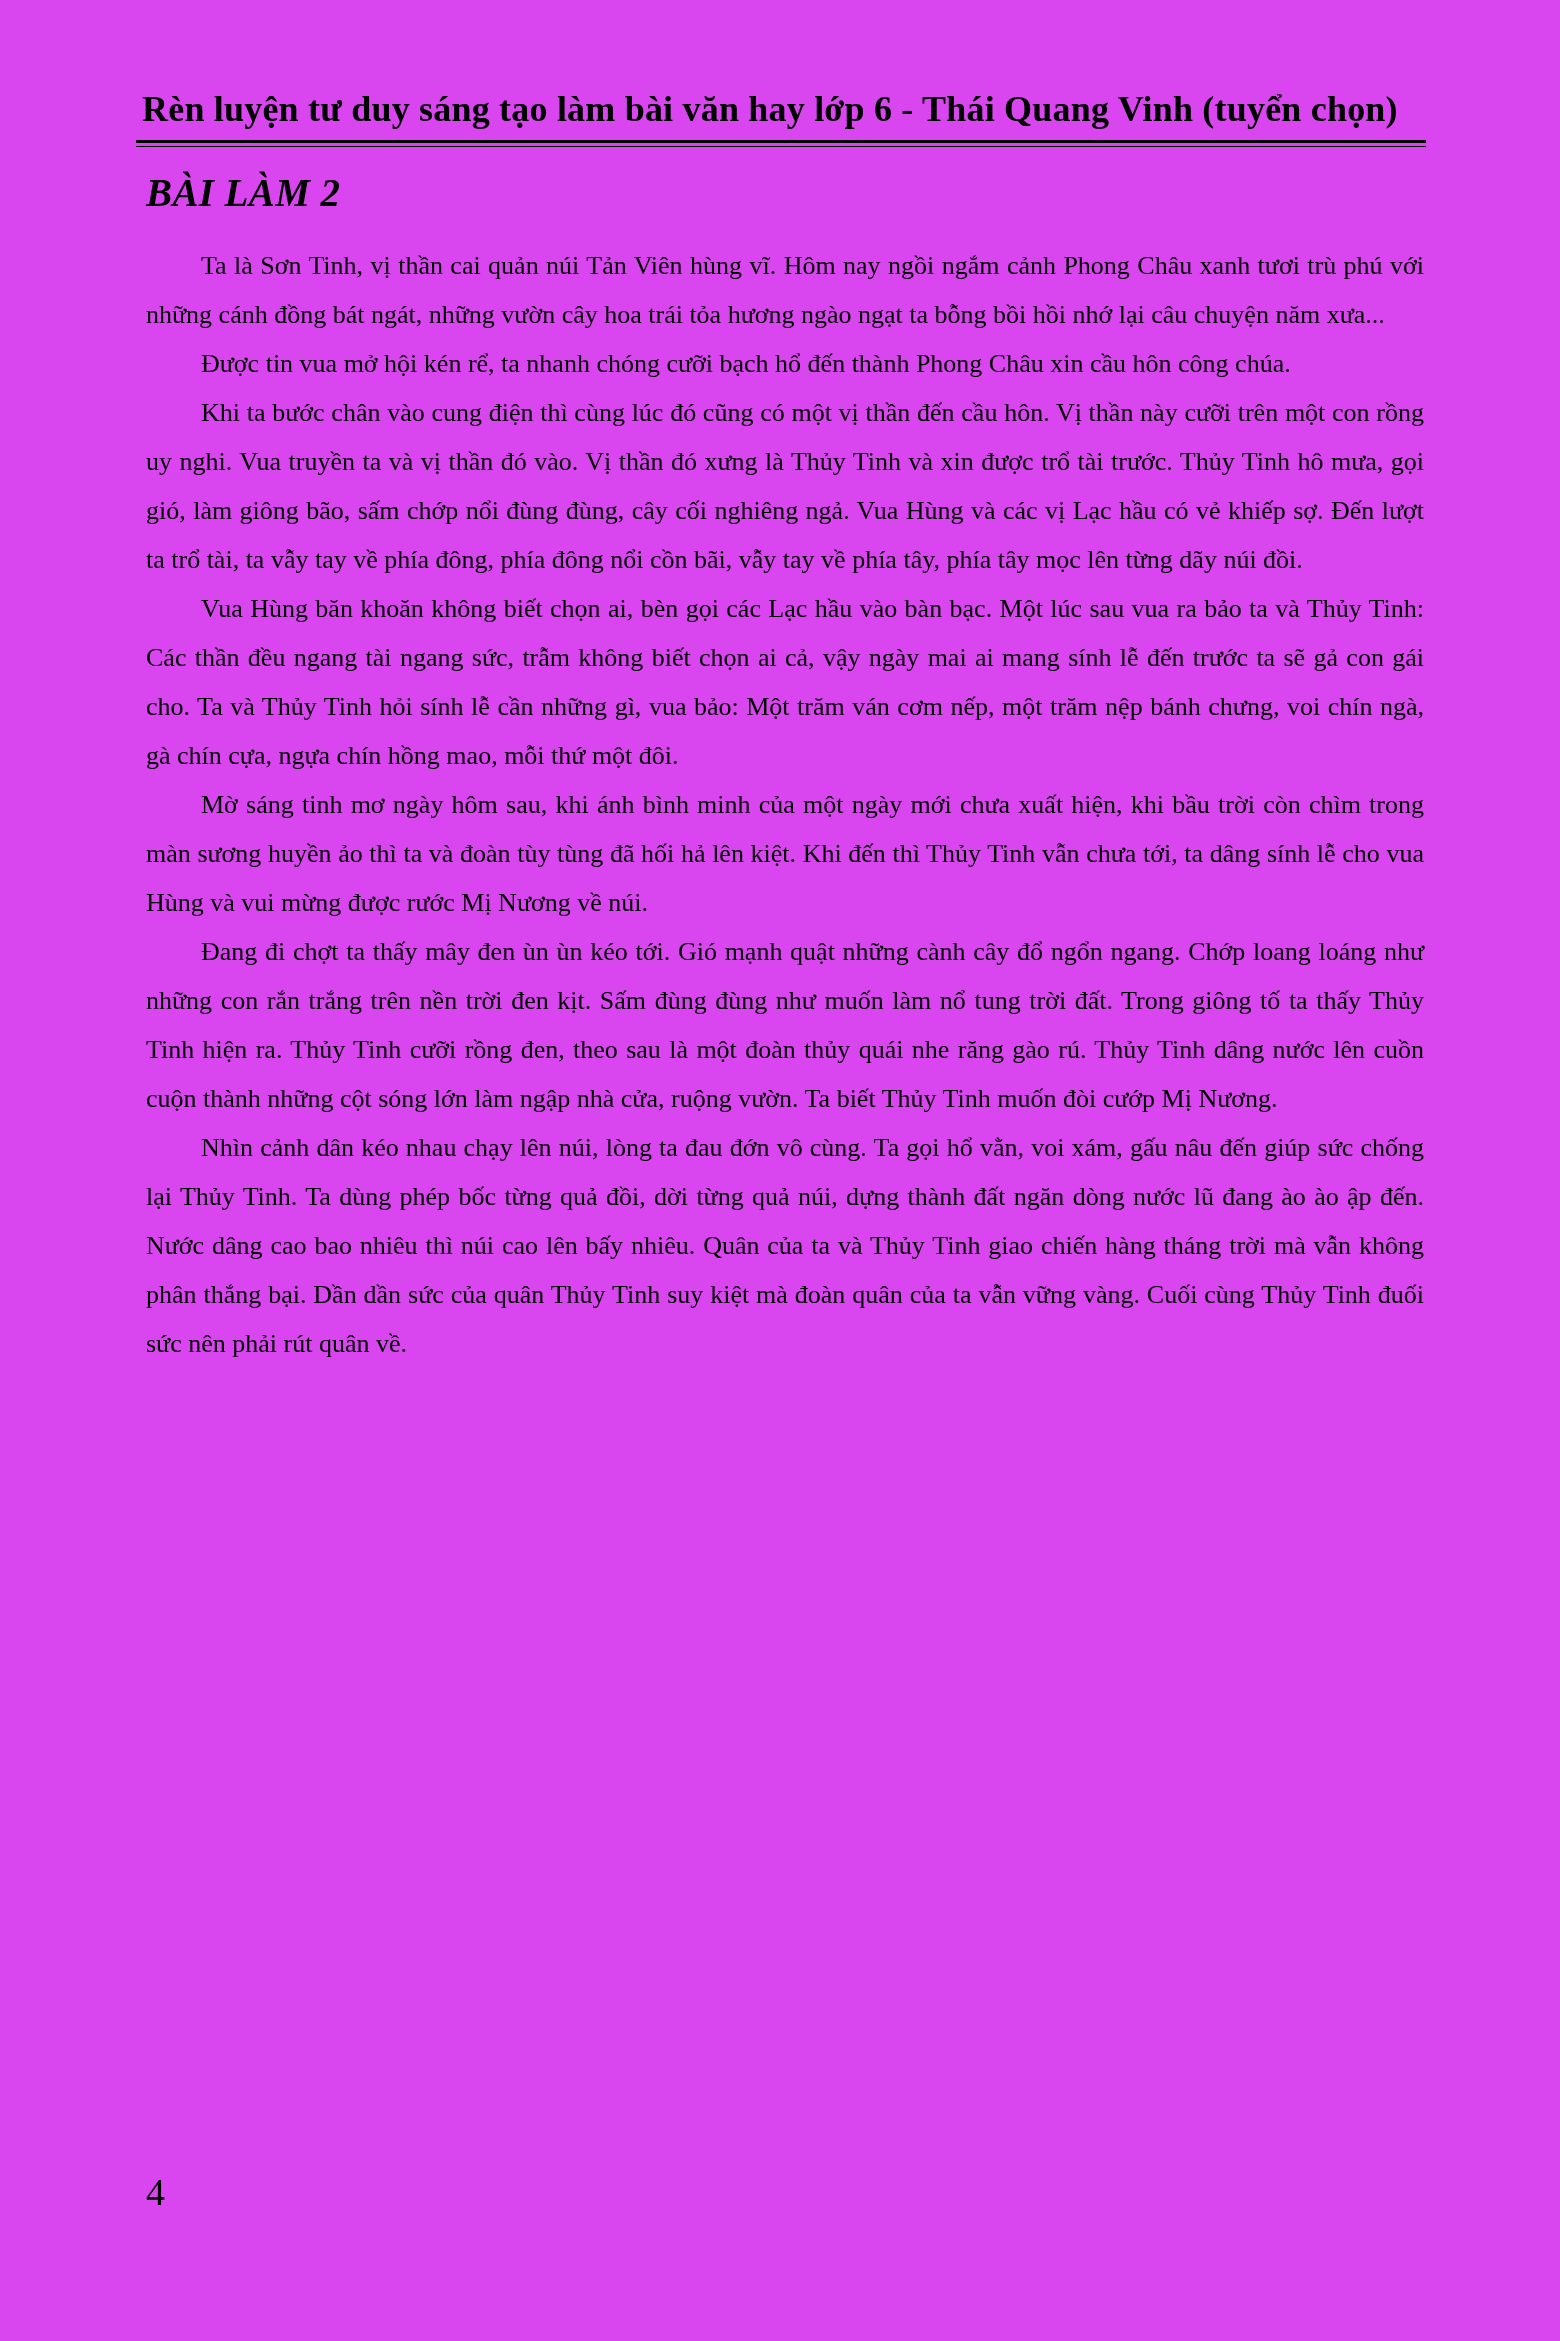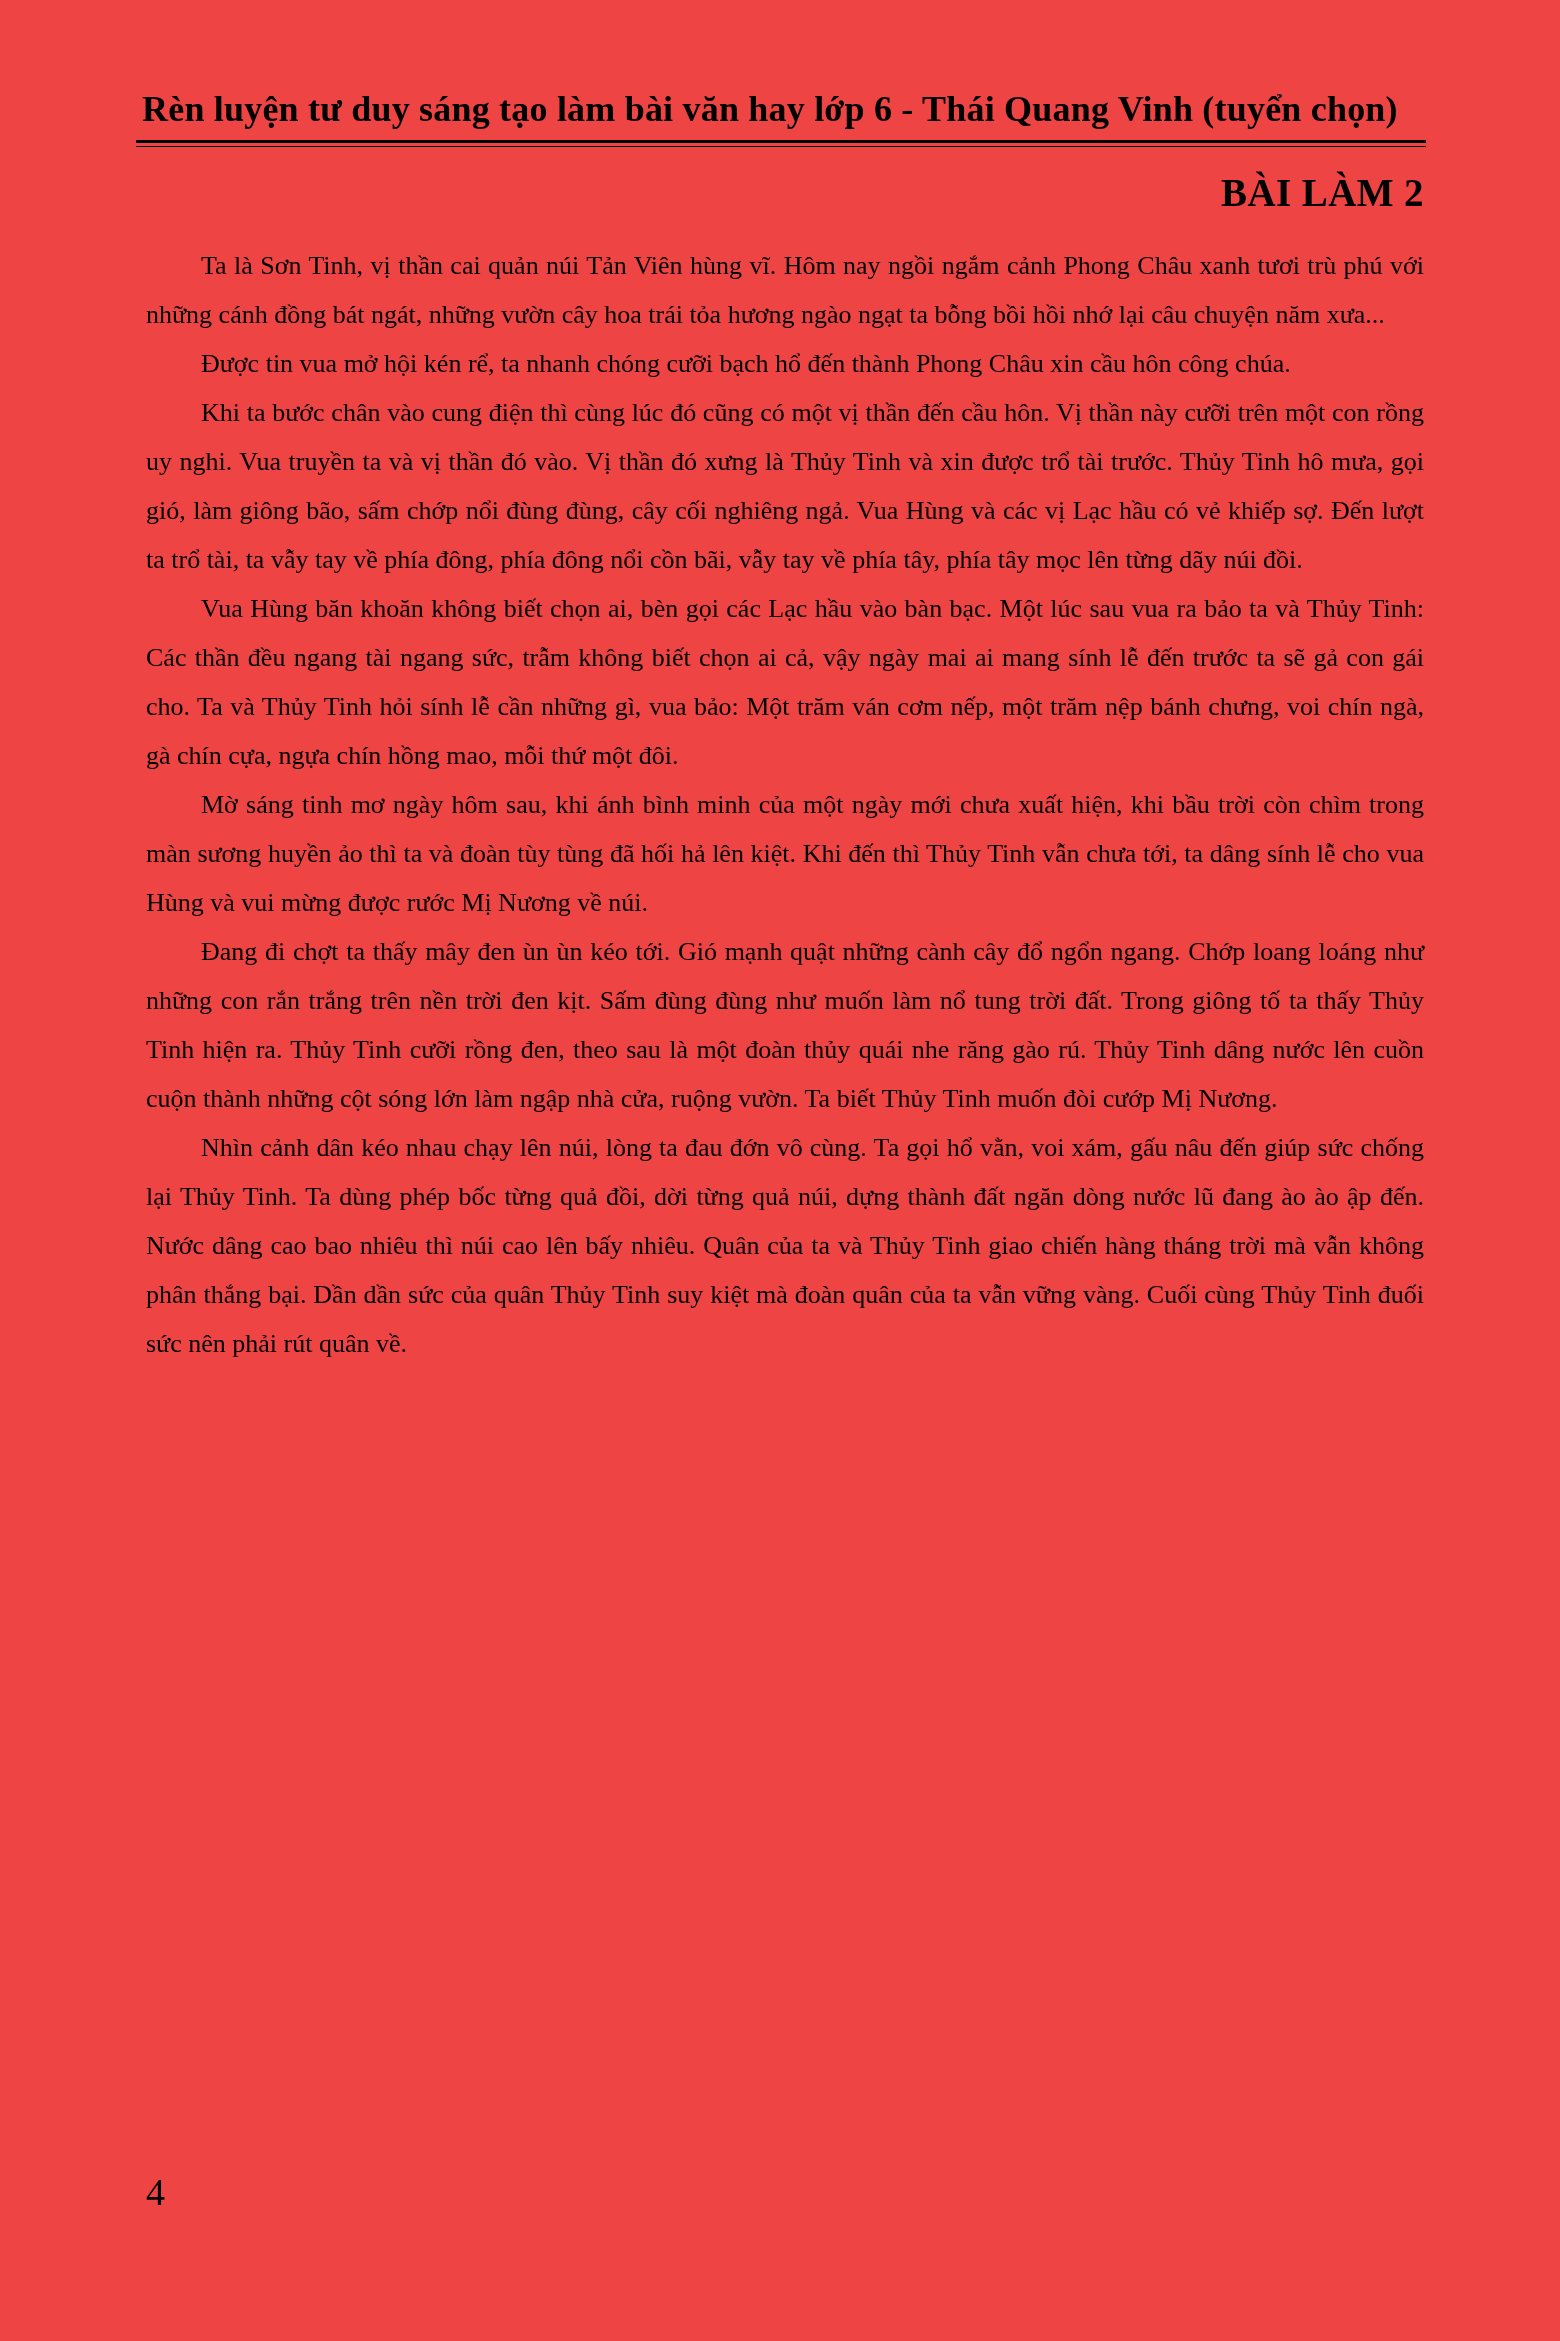--- a/index.html
+++ b/index.html
@@ -4,21 +4,21 @@
 <style>
   html, body {
     margin: 0;
     padding: 0;
     background: #ffffff;
   }
   .page {
     position: relative;
     width: 1561px;
     height: 2342px;
-    background: #ef4444;
+    background: #d946ef;
     color: #000000;
     font-family: "Liberation Serif", "DejaVu Serif", serif;
     overflow: hidden;
   }
   .running-header {
     position: absolute;
     left: 142px;
     top: 88px;
     width: 1285px;
     font-size: 36px;
@@ -33,24 +33,25 @@
     width: 1290px;
     height: 2.5px;
     border-top: 3.3px solid #000000;
     border-bottom: 1.7px solid #000000;
   }
   .doc-title {
     position: absolute;
     left: 146px;
     top: 170px;
     width: 1278px;
-    text-align: right;
+    text-align: left;
     font-size: 39px;
     font-weight: bold;
     letter-spacing: 0.4px;
+    font-style: italic;
   }
   .body-text {
     position: absolute;
     left: 146px;
     top: 241px;
     width: 1278px;
     font-size: 26px;
     line-height: 49px;
     text-align: justify;
   }

